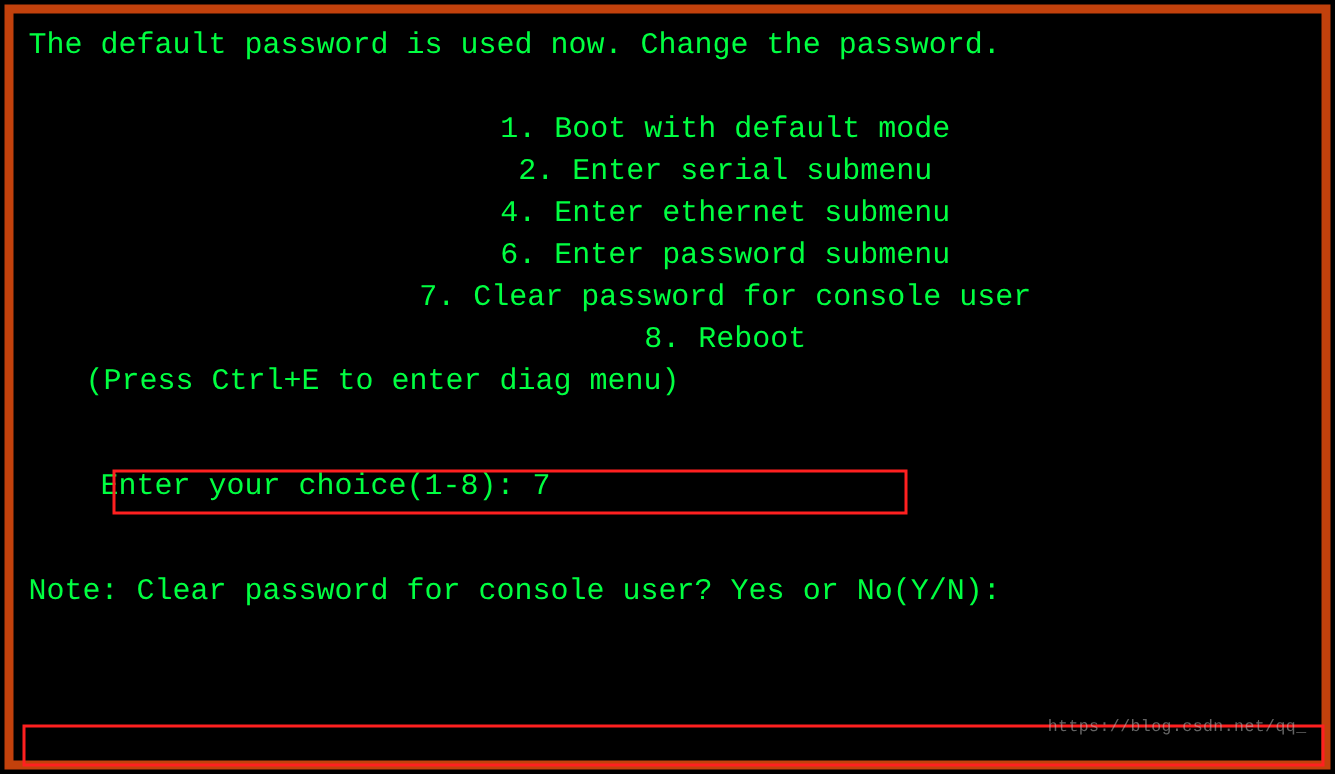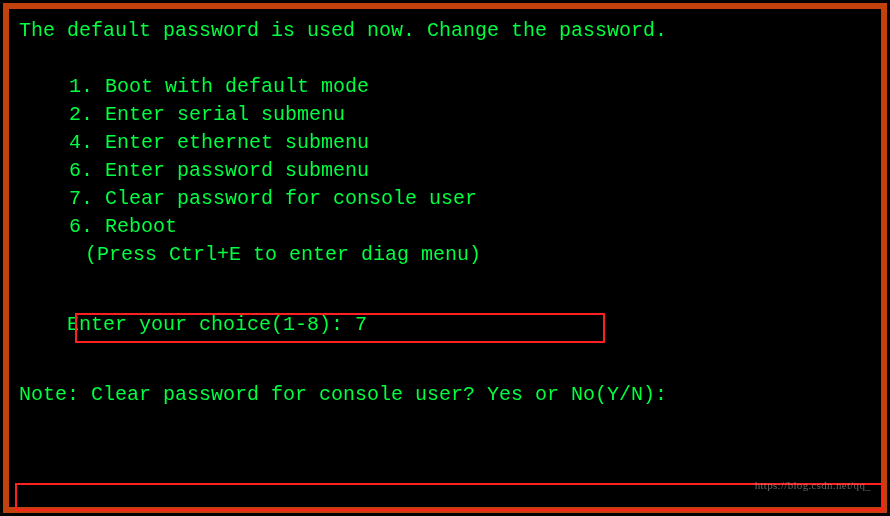--- a/index.html
+++ b/index.html
@@ -20,37 +20,37 @@
     border: 6px solid #c2410c;
     width: 884px;
     height: 510px;
     margin: 3px;
     position: relative;
     padding-top: 8px;
   }
   .line { white-space: pre; }
   .warn { padding-left: 10px; }
   .menu-title { padding-left: 0; }
-  .menu-item { padding-left: 0; }
-  .hint { padding-left: 0; margin-left: 28px; }
+  .menu-item { padding-left: 17px; text-align: center; }
+  .hint { padding-left: 0; }
   .prompt-line { padding-left: 10px; font-family: Liberation Mono, monospace; }
   .hl-box {
     position: absolute;
     border: 2px solid #ff2020;
     pointer-events: none;
   }
   .hl1 { left: 66px; top: 304px; width: 530px; height: 30px; }
   .hl2 { left: 6px;  top: 474px; width: 868px; height: 28px; }
   .watermark {
     position: absolute;
     right: 10px;
     bottom: 14px;
     font-size: 11px;
     color: rgba(180,180,180,0.55);
-    font-family: Liberation Serif, serif;
+    font-family: Liberation Mono, monospace;
     letter-spacing: 0.3px;
     pointer-events: none;
   }
   .spacer { height: 14px; }
 </style>
 </head>
 <body>
 
 <div class="frame">
 
@@ -59,21 +59,21 @@
   <div class="spacer"></div>
 
 
   <div class="spacer"></div>
 
   <div class="line menu-item">     1. Boot with default mode</div>
   <div class="line menu-item">     2. Enter serial submenu</div>
   <div class="line menu-item">     4. Enter ethernet submenu</div>
   <div class="line menu-item">     6. Enter password submenu</div>
   <div class="line menu-item">     7. Clear password for console user</div>
-  <div class="line menu-item">     6. Reboot</div>
+  <div class="line menu-item">     8. Reboot</div>
 
   <div class="line hint">    (Press Ctrl+E to enter diag menu)</div>
 
   <div class="spacer"></div>
 
   <div class="line prompt-line">
     <span>Enter your choice(1-8): </span><span>7</span>
   </div>
 
   <div class="spacer"></div>

